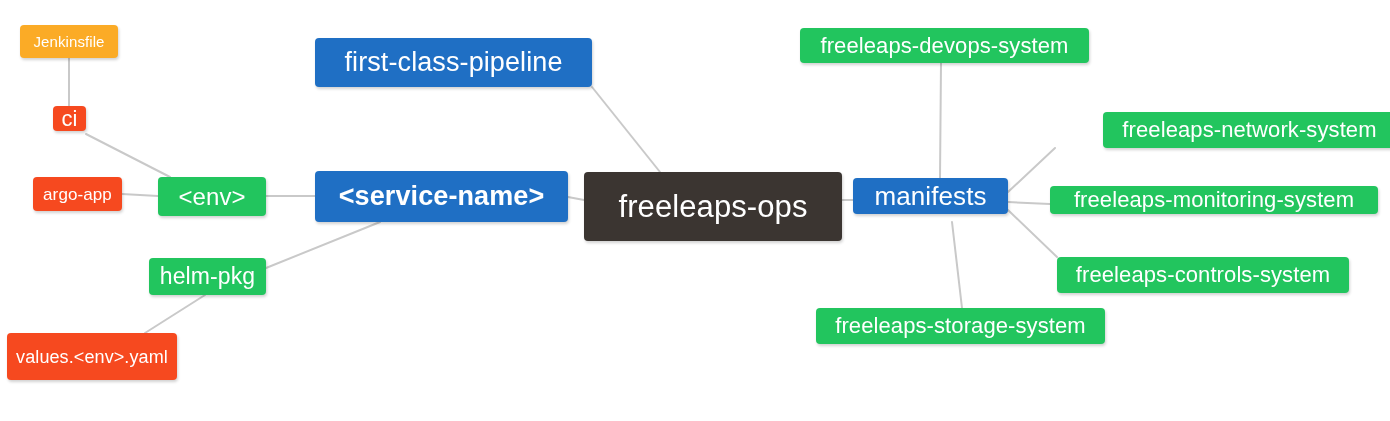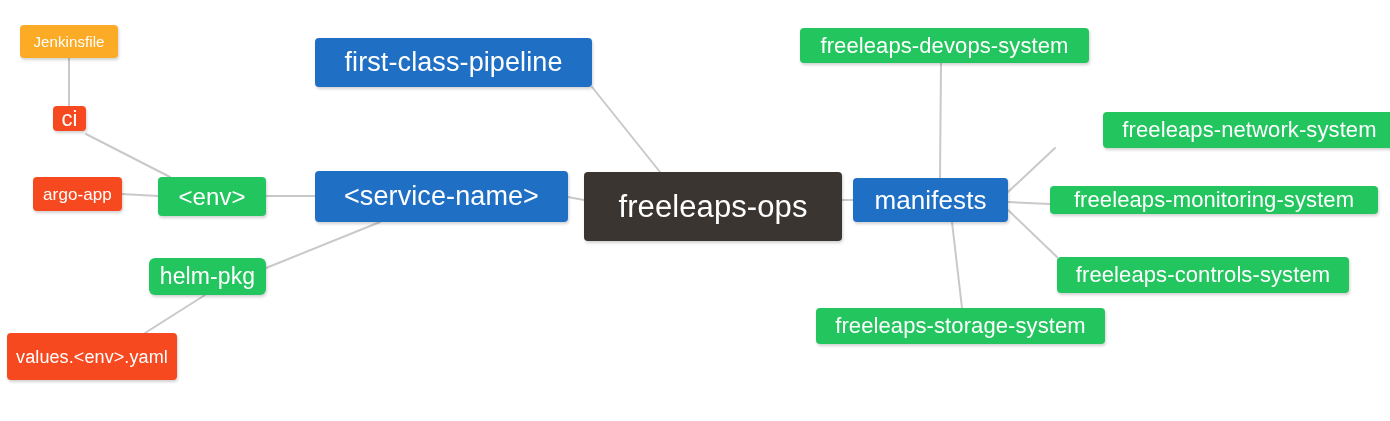--- a/index.html
+++ b/index.html
@@ -69,33 +69,33 @@
       <line x1="1008" y1="192" x2="1055" y2="148" stroke="#c9c9c9" stroke-width="2" stroke-linecap="round"></line>
       <line x1="1008" y1="202" x2="1050" y2="204" stroke="#c9c9c9" stroke-width="2" stroke-linecap="round"></line>
       <line x1="1008" y1="210" x2="1057" y2="257" stroke="#c9c9c9" stroke-width="2" stroke-linecap="round"></line>
       <line x1="952" y1="222" x2="962" y2="308" stroke="#c9c9c9" stroke-width="2" stroke-linecap="round"></line>
     </svg>
 
   <div id="node-layer">
       <div class="node" style="left: 584px; top: 172px; width: 258px; height: 69px; background: rgb(59, 53, 49); font-size: 31px;">
         <span class="node-label">freeleaps-ops</span>
       </div>
-      <div class="node" style="left: 315px; top: 171px; width: 253px; height: 51px; background: rgb(31, 111, 196); font-size: 27px;">
+      <div class="node" style="left: 315px; top: 171px; width: 253px; height: 51px; background: rgb(31, 111, 196); font-size: 27px; font-weight: bold;">
         <span class="node-label">&lt;service-name&gt;</span>
       </div>
       <div class="node" style="left: 315px; top: 38px; width: 277px; height: 49px; background: rgb(31, 111, 196); font-size: 27px;">
         <span class="node-label">first-class-pipeline</span>
       </div>
-      <div class="node" style="left: 853px; top: 178px; width: 155px; height: 44px; background: rgb(31, 111, 196); font-size: 26px;">
+      <div class="node" style="left: 853px; top: 178px; width: 155px; height: 36px; background: rgb(31, 111, 196); font-size: 26px;">
         <span class="node-label">manifests</span>
       </div>
       <div class="node" style="left: 158px; top: 177px; width: 108px; height: 39px; background: rgb(34, 197, 94); font-size: 24px;">
         <span class="node-label">&lt;env&gt;</span>
       </div>
-      <div class="node" style="left: 149px; top: 258px; width: 117px; height: 37px; background: rgb(34, 197, 94); font-size: 23px; border-radius: 6px;">
+      <div class="node" style="left: 149px; top: 258px; width: 117px; height: 37px; background: rgb(34, 197, 94); font-size: 23px;">
         <span class="node-label">helm-pkg</span>
       </div>
       <div class="node" style="left: 53px; top: 106px; width: 33px; height: 25px; background: rgb(246, 73, 31); font-size: 22px;">
         <span class="node-label">ci</span>
       </div>
       <div class="node" style="left: 20px; top: 25px; width: 98px; height: 33px; background: rgb(251, 171, 38); font-size: 15px;">
         <span class="node-label">Jenkinsfile</span>
       </div>
       <div class="node" style="left: 33px; top: 177px; width: 89px; height: 34px; background: rgb(246, 73, 31); font-size: 17px;">
         <span class="node-label">argo-app</span>

